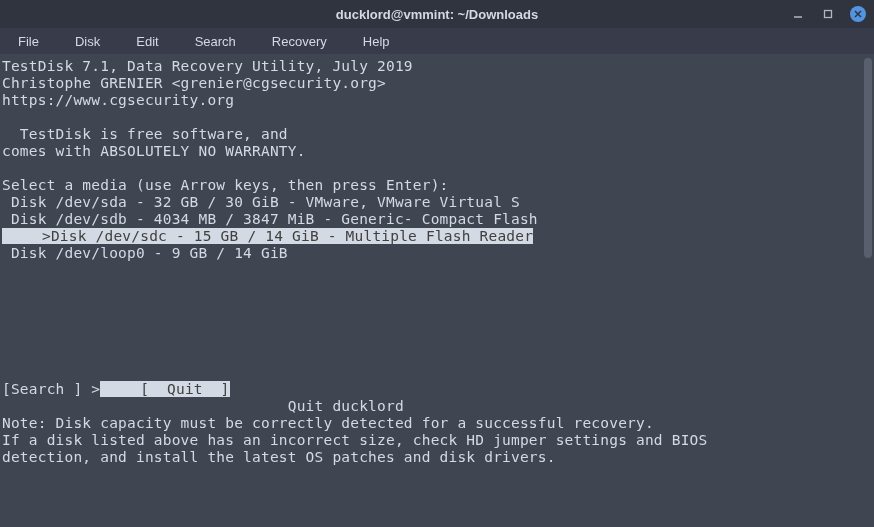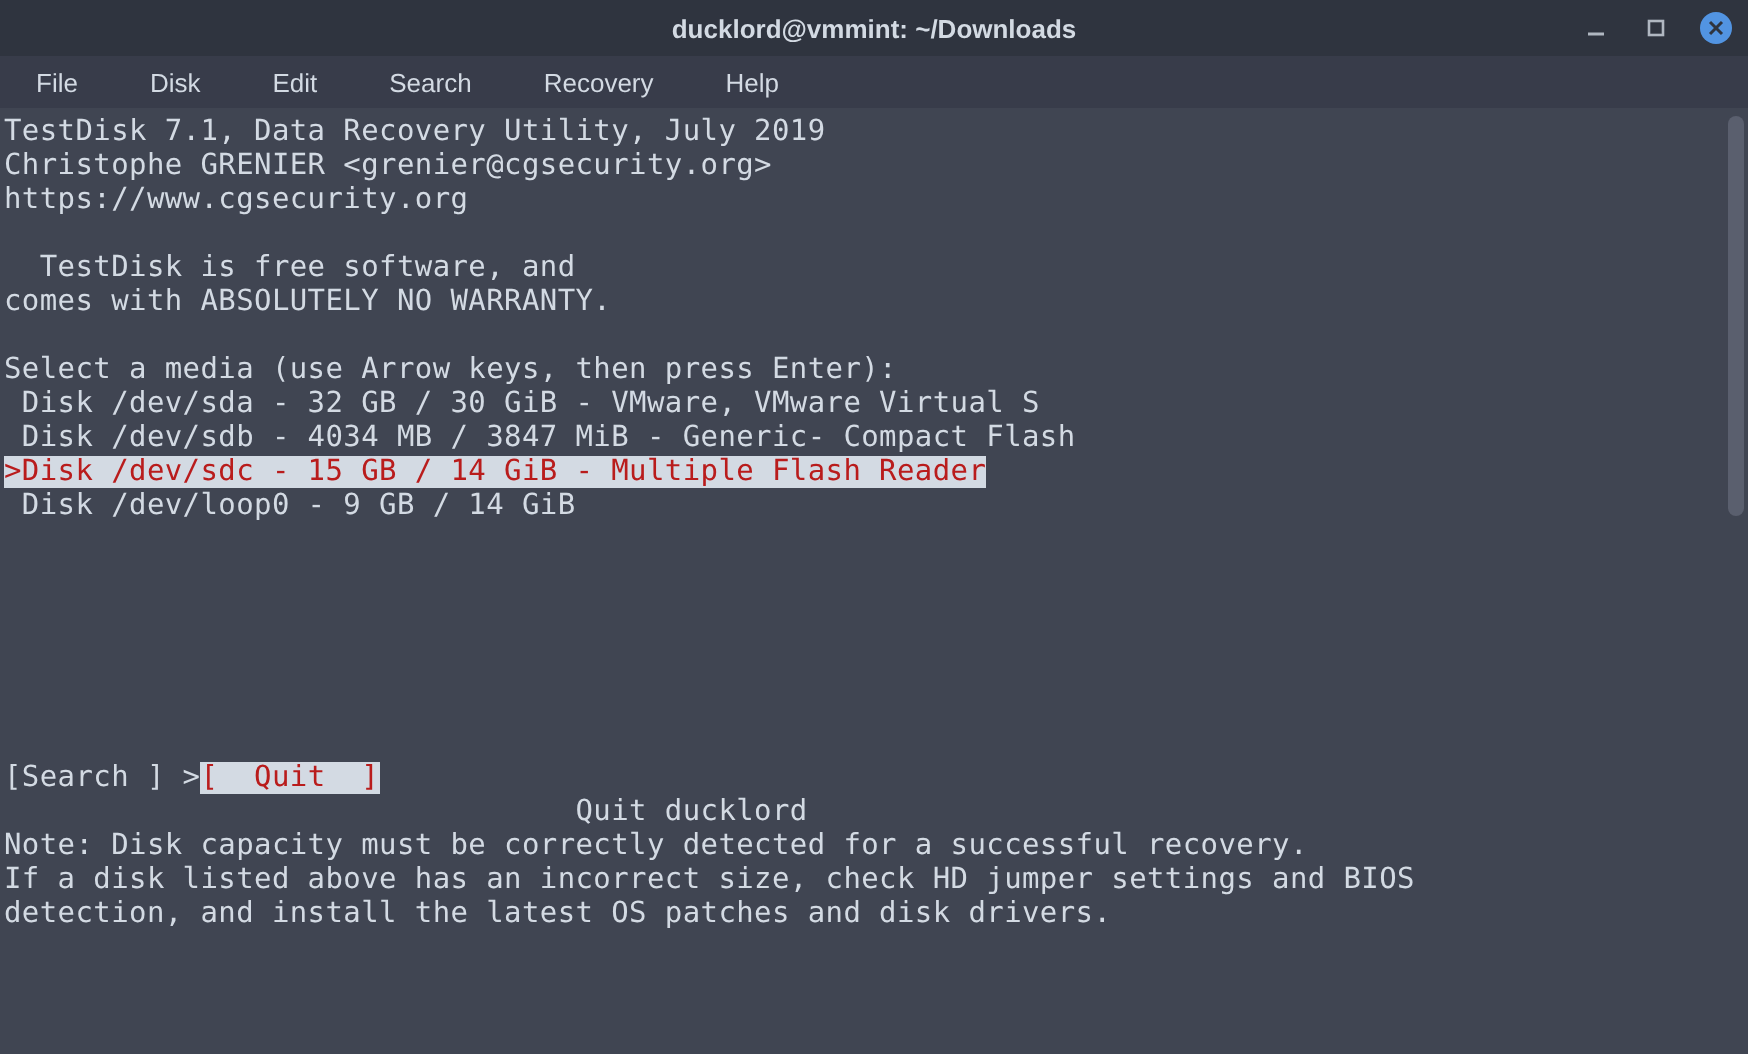--- a/index.html
+++ b/index.html
@@ -76,21 +76,22 @@
   .terminal-content {
     font-family: "DejaVu Sans Mono","Liberation Mono",monospace;
     font-size: 14.5px;
     line-height: 17px;
     color: #d3dae3;
     white-space: pre;
     letter-spacing: 0.2px;
   }
   .hl {
     background: #d3dae3;
-    color: #b91c1c;
+    color: #404040;
+    padding-left: 40px;
   }
   .scrollbar {
     position: absolute;
     right: 2px;
     top: 4px;
     width: 8px;
     height: 200px;
     background: #5a5f6e;
     border-radius: 4px;
   }

